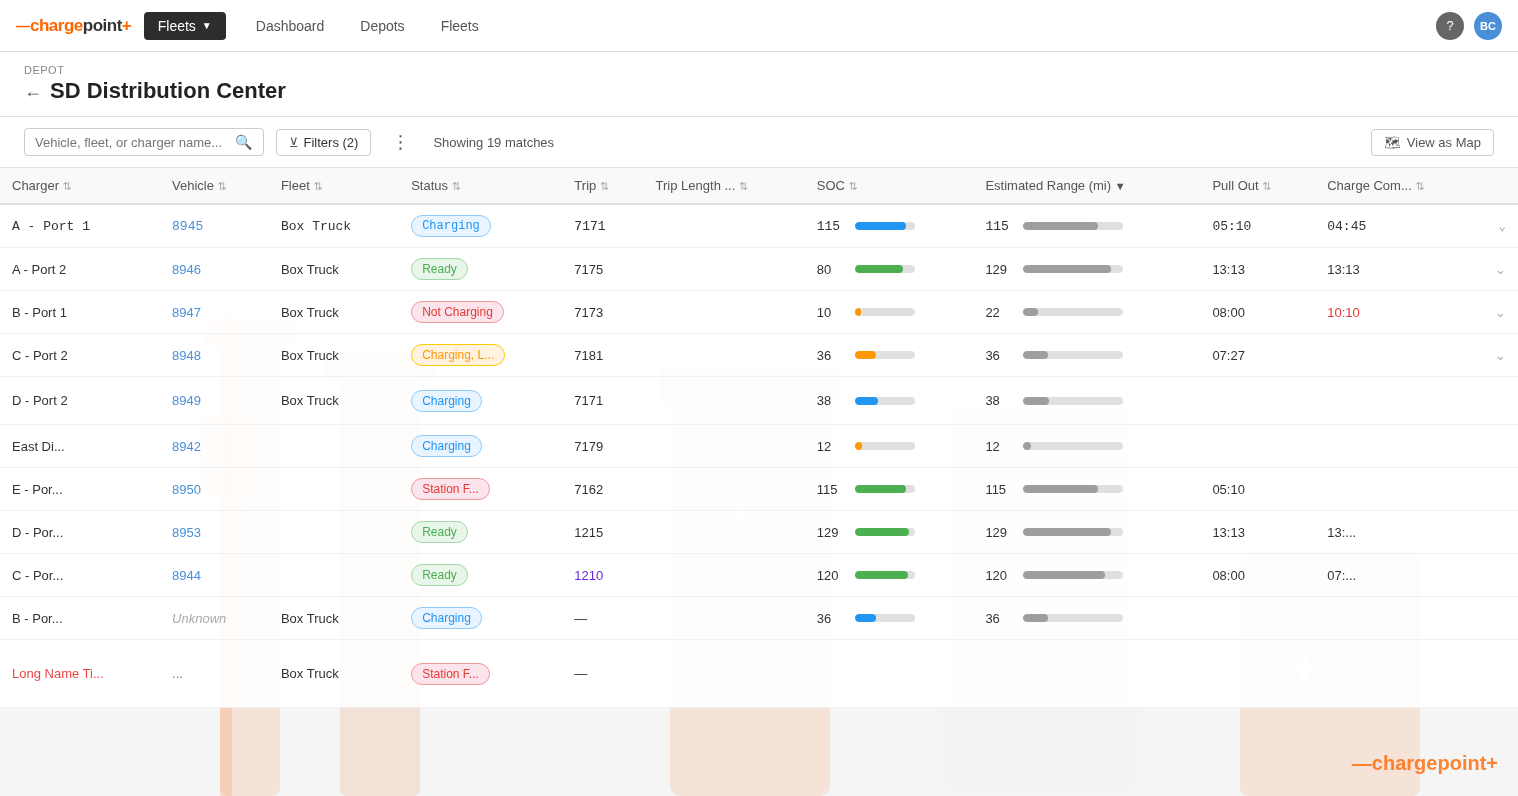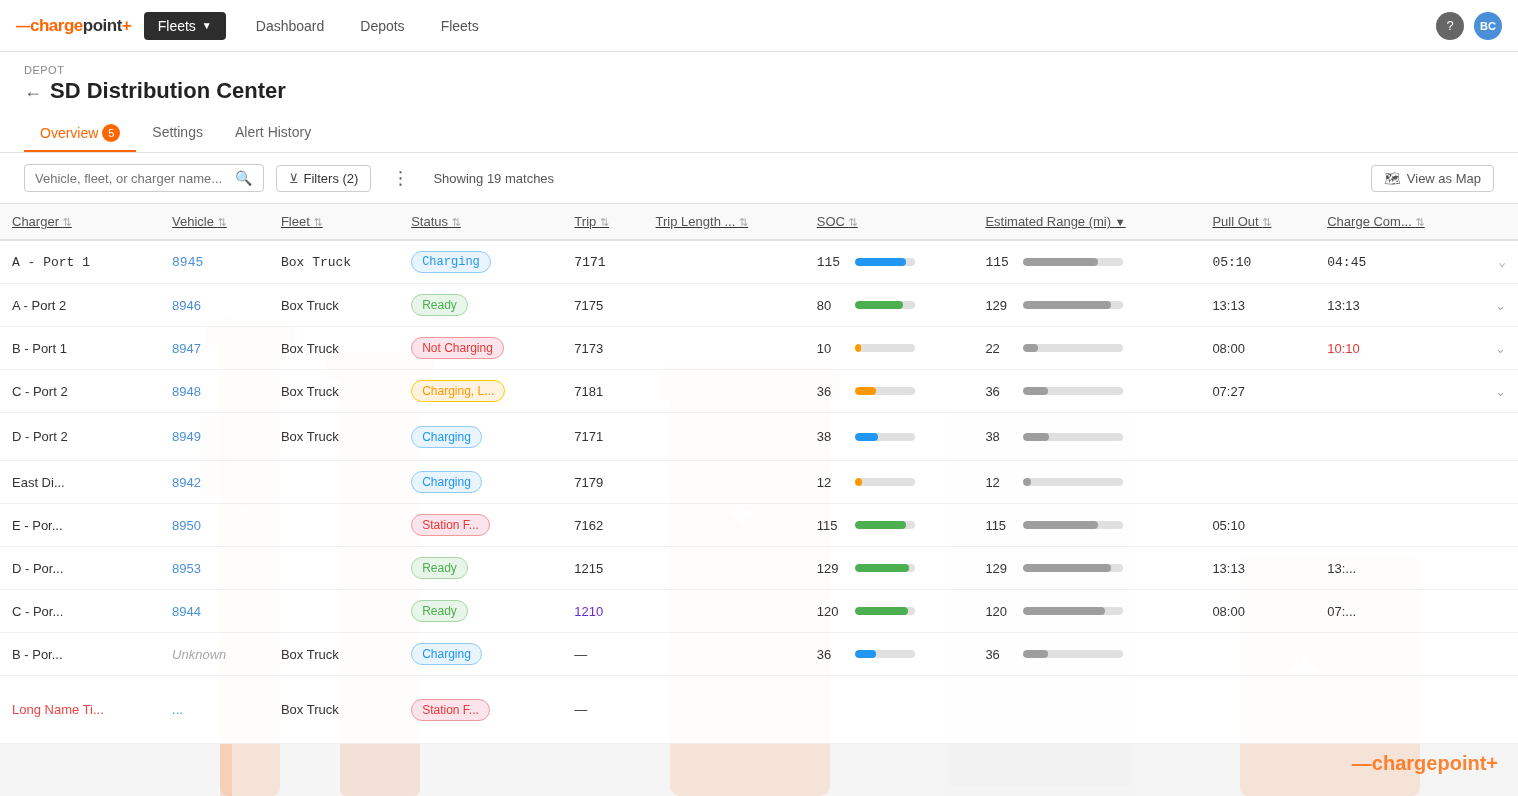--- a/index.html
+++ b/index.html
@@ -1,18 +1,18 @@
 <!DOCTYPE html>
 <html><head>
   <meta charset="utf-8">
   <style>
     * { box-sizing: border-box; margin: 0; padding: 0; }
     body { font-family: -apple-system, BlinkMacSystemFont, 'Segoe UI', Arial, sans-serif; background: #f5f5f5; font-size: 13px; color: #333; overflow-x: hidden; }
     table { width: 100%; border-collapse: collapse; font-size: 13px; }
-    thead tr { background: #f9f9f9; border-bottom: 2px solid #e0e0e0; text-decoration: underline; }
+    thead tr { background: #f9f9f9; border-bottom: 2px solid #e0e0e0; }
     th { padding: 10px 12px; text-align: left; color: #555; font-weight: 500; white-space: nowrap; cursor: pointer; user-select: none; }
     tbody tr { border-bottom: 1px solid #f0f0f0; }
     td { padding: 10px 12px; color: #333; white-space: nowrap; }
 
     .content-area { position: relative; z-index: 2; }
 
     .table-wrapper { background: rgba(255,255,255,0.92); position: relative; z-index: 2; }
   </style>
 </head>
 <body>
@@ -44,32 +44,20 @@
     </div>
   </nav>
 
   <div style="background:#fff;padding:12px 24px 0 24px;border-bottom:1px solid #e0e0e0;">
     <div style="font-size:11px;color:#888;text-transform:uppercase;letter-spacing:0.5px;margin-bottom:2px;">DEPOT</div>
     <div style="display:flex;align-items:center;gap:8px;margin-bottom:12px;">
       <span style="color:#555;cursor:pointer;font-size:18px;">←</span>
       <span style="font-size:22px;font-weight:600;color:#222;">SD Distribution Center</span>
     </div>
 
-    <div style="display:flex;gap:0;">
-      <div style="padding:8px 16px;cursor:pointer;font-size:14px;color:#ff6600;border-bottom:2px solid #ff6600;font-weight:500;display:flex;align-items:center;gap:4px;">
-        <span>Overview</span>
-        <span style="background:#ff6600;color:#fff;border-radius:50%;width:18px;height:18px;font-size:11px;display:inline-flex;align-items:center;justify-content:center;">5</span>
-      </div>
-      <div style="padding:8px 16px;cursor:pointer;font-size:14px;color:#666;border-bottom:2px solid transparent;">
-        <span>Settings</span>
-      </div>
-      <div style="padding:8px 16px;cursor:pointer;font-size:14px;color:#666;border-bottom:2px solid transparent;">
-        <span>Alert History</span>
-      </div>
-    </div>
   </div>
 
   <div style="display:flex;align-items:center;gap:12px;padding:10px 24px;background:#fff;border-bottom:1px solid #e0e0e0;">
     <div style="display:flex;align-items:center;border:1px solid #ccc;border-radius:4px;padding:5px 10px;gap:6px;width:240px;background:#fff;">
       <input type="text" style="border: none; outline: none; font-size: 13px; color: rgb(85, 85, 85); width: 100%; background: transparent;" placeholder="Vehicle, fleet, or charger name...">
       <span style="color:#888;font-size:14px;cursor:pointer;">🔍</span>
     </div>
     <div style="display:flex;align-items:center;gap:5px;padding:5px 12px;border:1px solid #ccc;border-radius:4px;cursor:pointer;background:#fff;color:#333;font-size:13px;">
       <span style="color:#555;">⊻</span>
       <span>Filters (2)</span>

